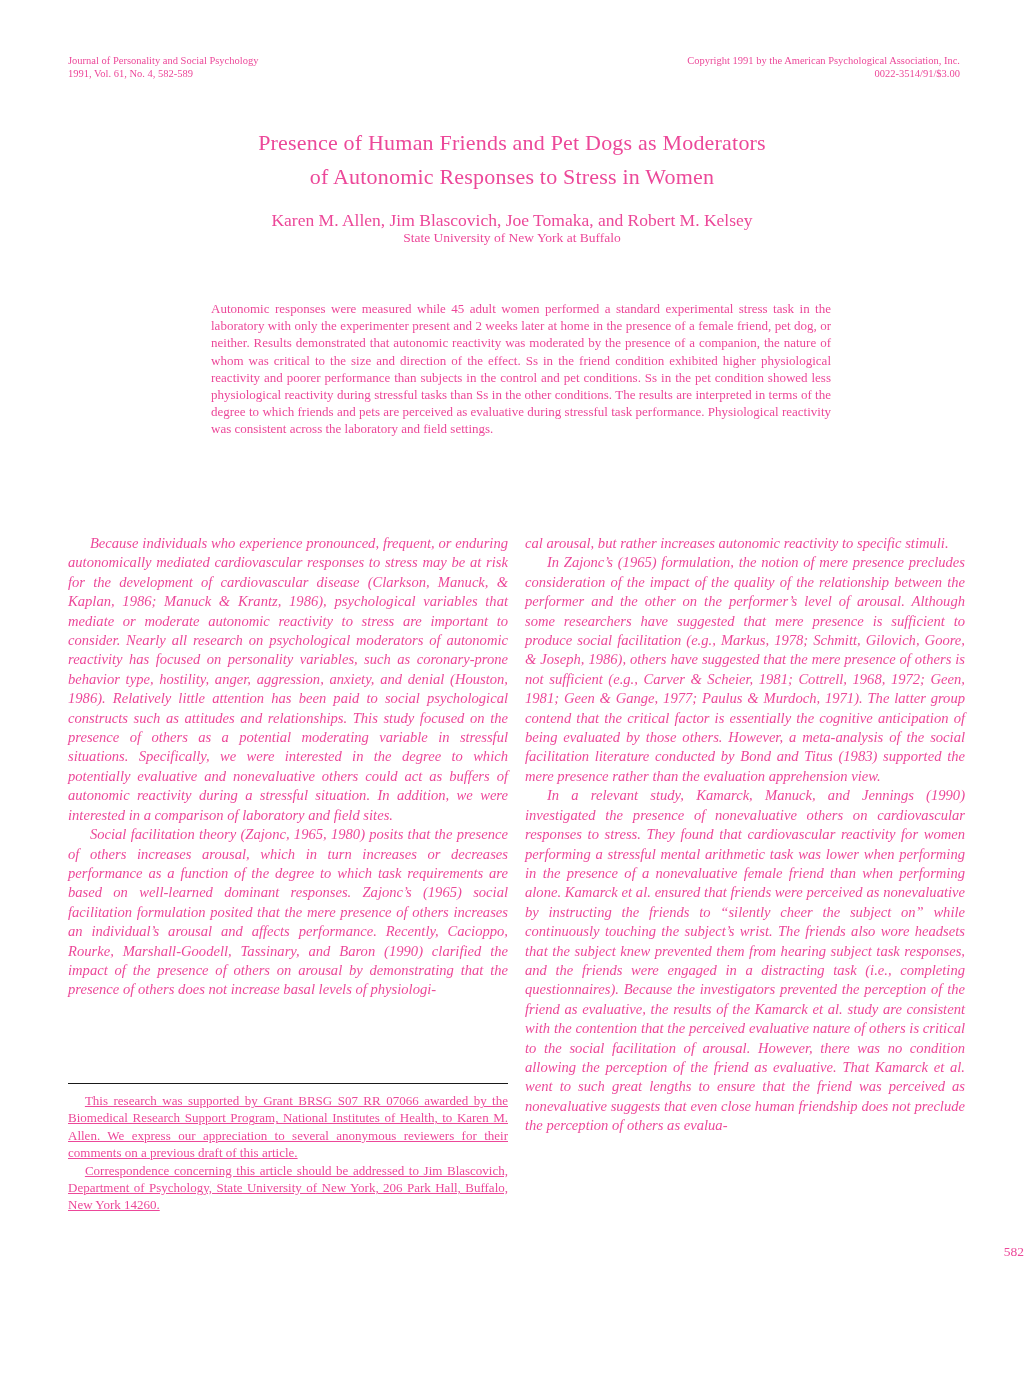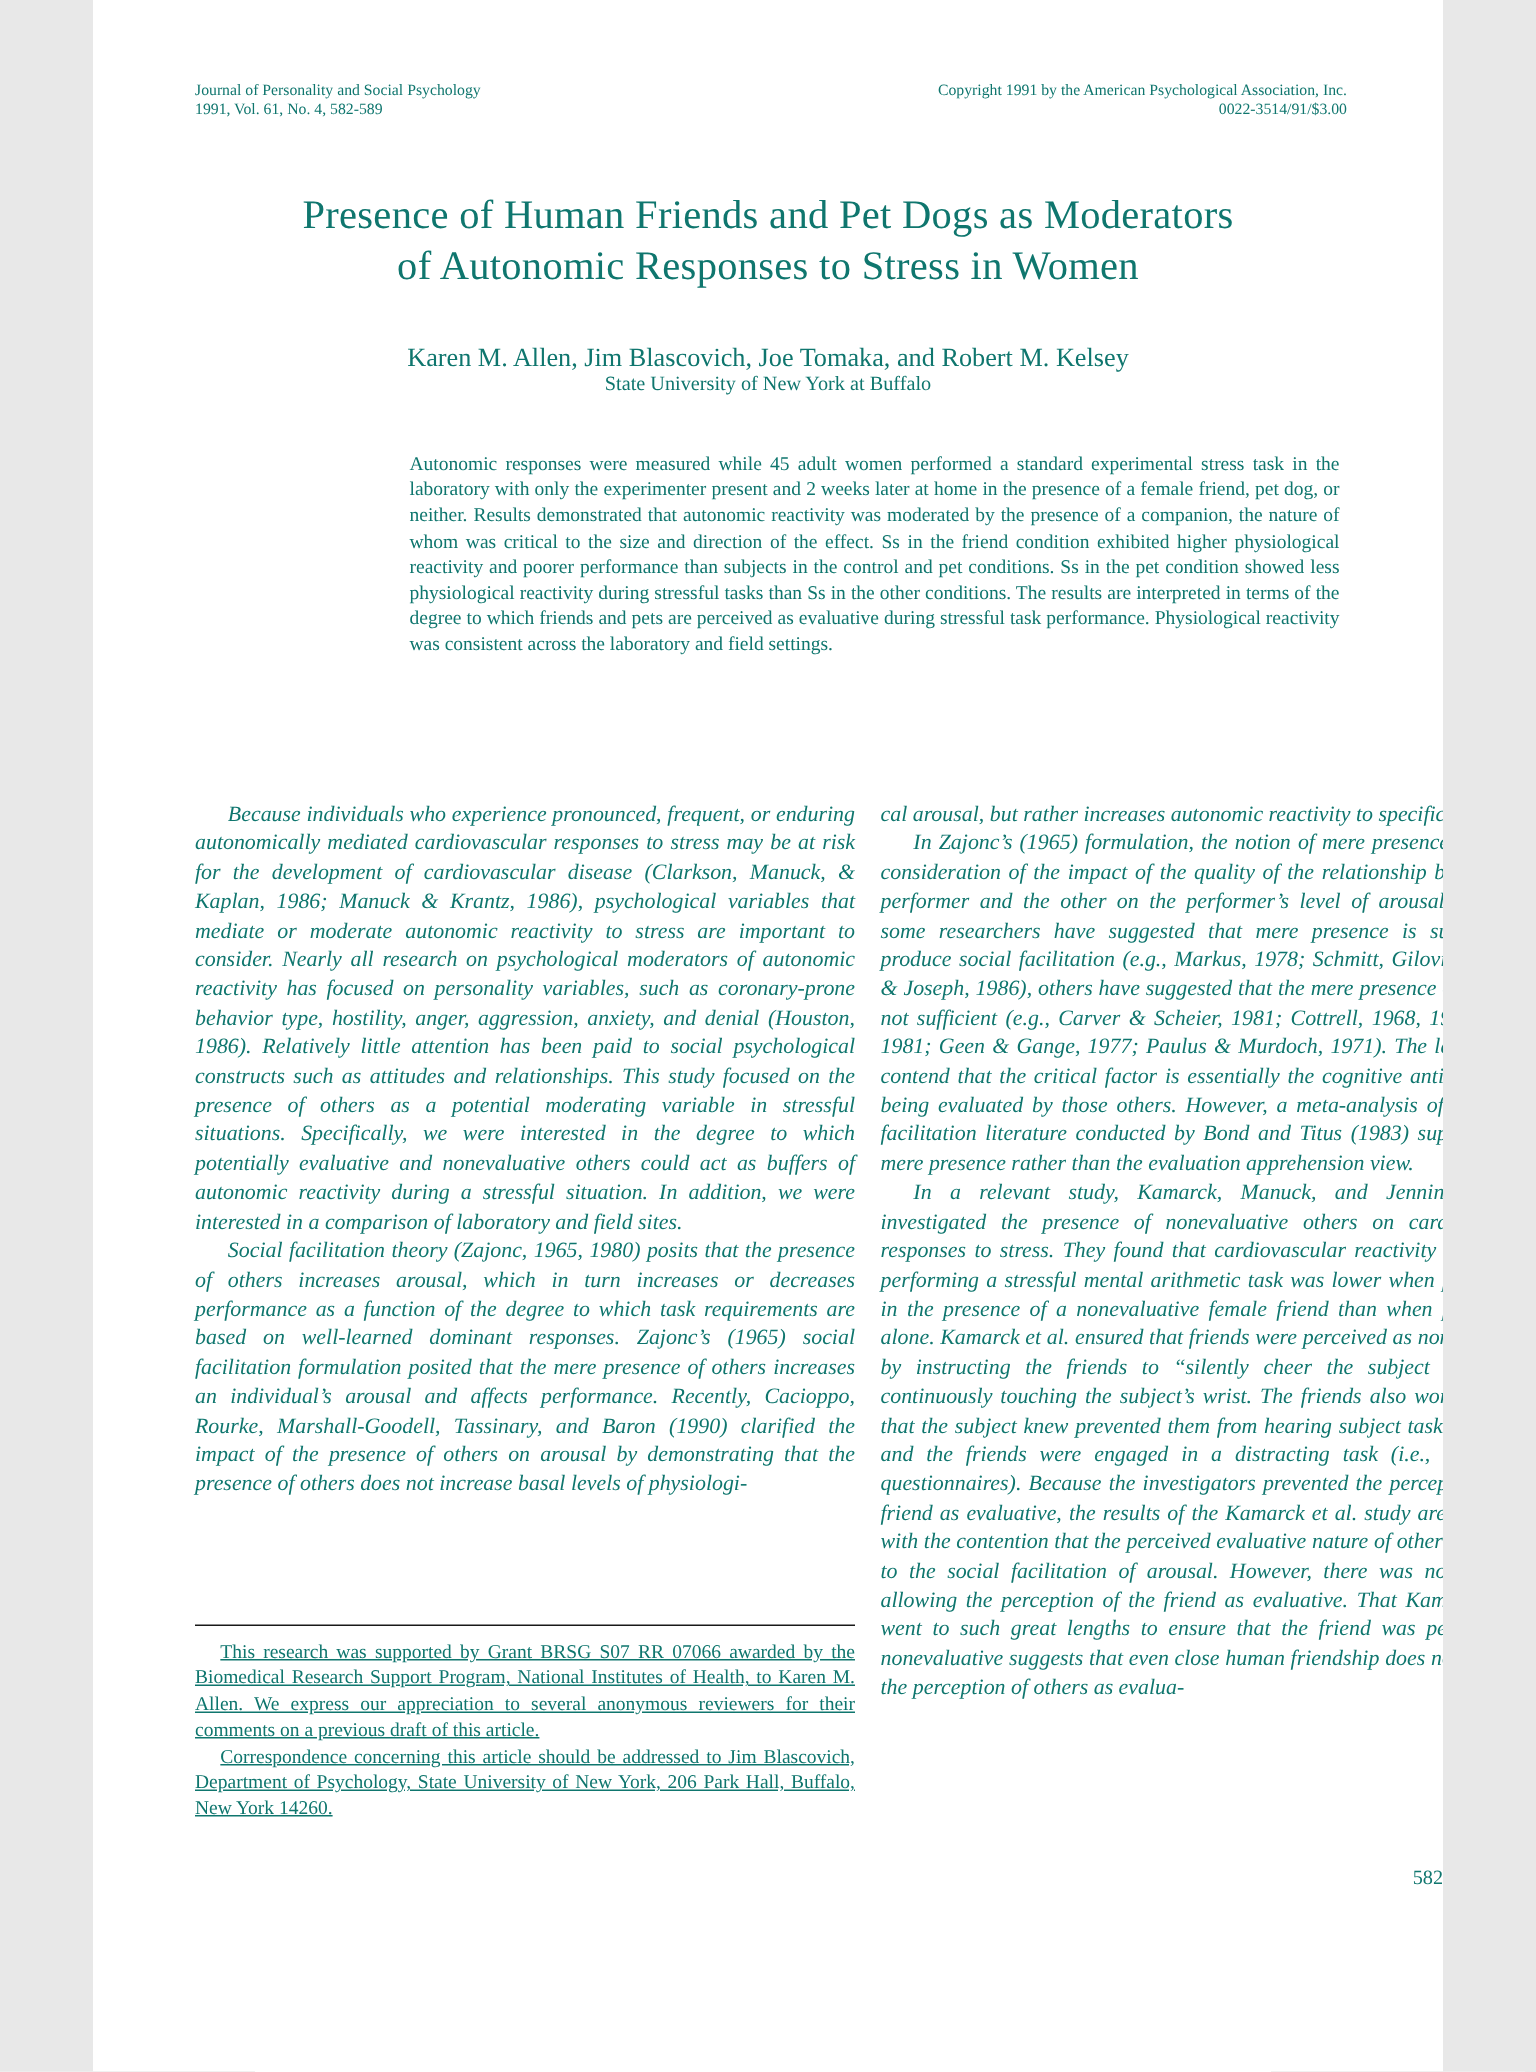--- a/index.html
+++ b/index.html
@@ -1,22 +1,22 @@
 <!DOCTYPE html>
 <html><head>
 <meta charset="utf-8">
 <style>
   html, body { margin: 0; padding: 0; background: #e8e8e8; }
   .page {
     position: relative;
-    width: 900px;
+    width: 1024px;
     height: 1381px;
     margin: 0 auto;
     background: #ffffff;
-    color: #0f766e;
+    color: #ec4899;
     font-family: "Liberation Serif", "DejaVu Serif", serif;
     overflow: hidden;
   }
 
   
   .masthead {
     position: absolute;
     top: 55px; left: 68px; right: 64px;
     display: flex;
     justify-content: space-between;
@@ -25,26 +25,26 @@
   }
   .masthead .right { text-align: right; }
 
   
   .title-block {
     position: absolute;
     top: 126px; left: 0; right: 0;
     text-align: center;
   }
   .title-line {
-    font-size: 27px;
+    font-size: 22px;
     line-height: 34px;
     letter-spacing: 0.2px;
   }
   .authors {
-    margin-top: 34px;
+    margin-top: 16px;
     font-size: 17.5px;
     line-height: 20px;
   }
   .affiliation {
     font-size: 13.5px;
     line-height: 16px;
     font-family: Liberation Serif, serif;
   }
 
   

